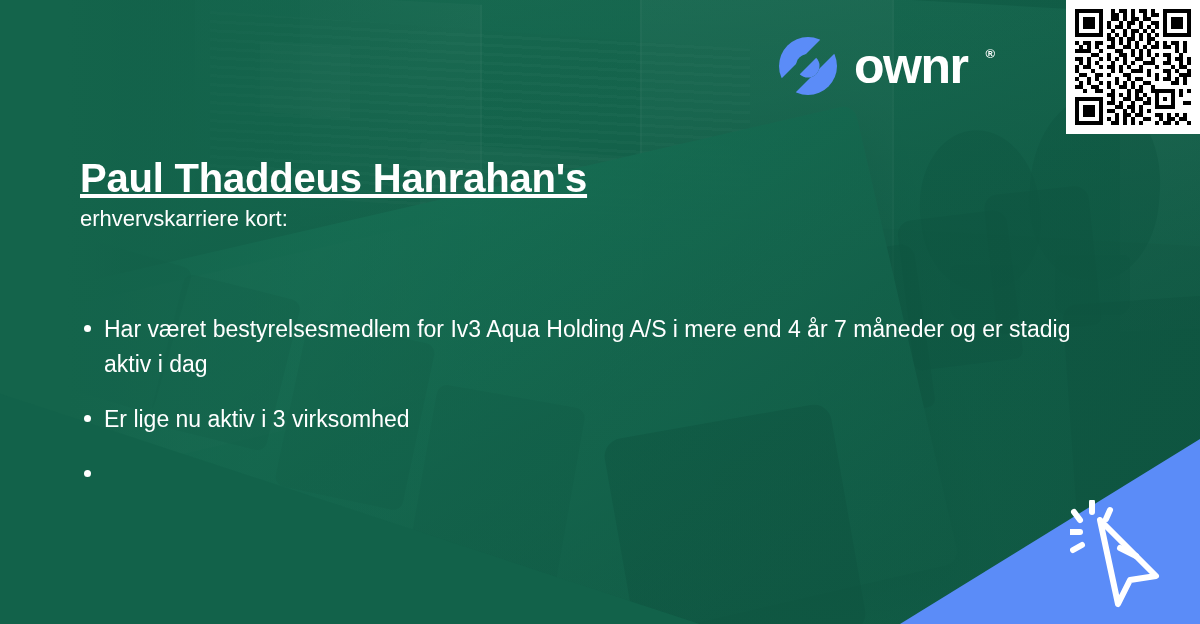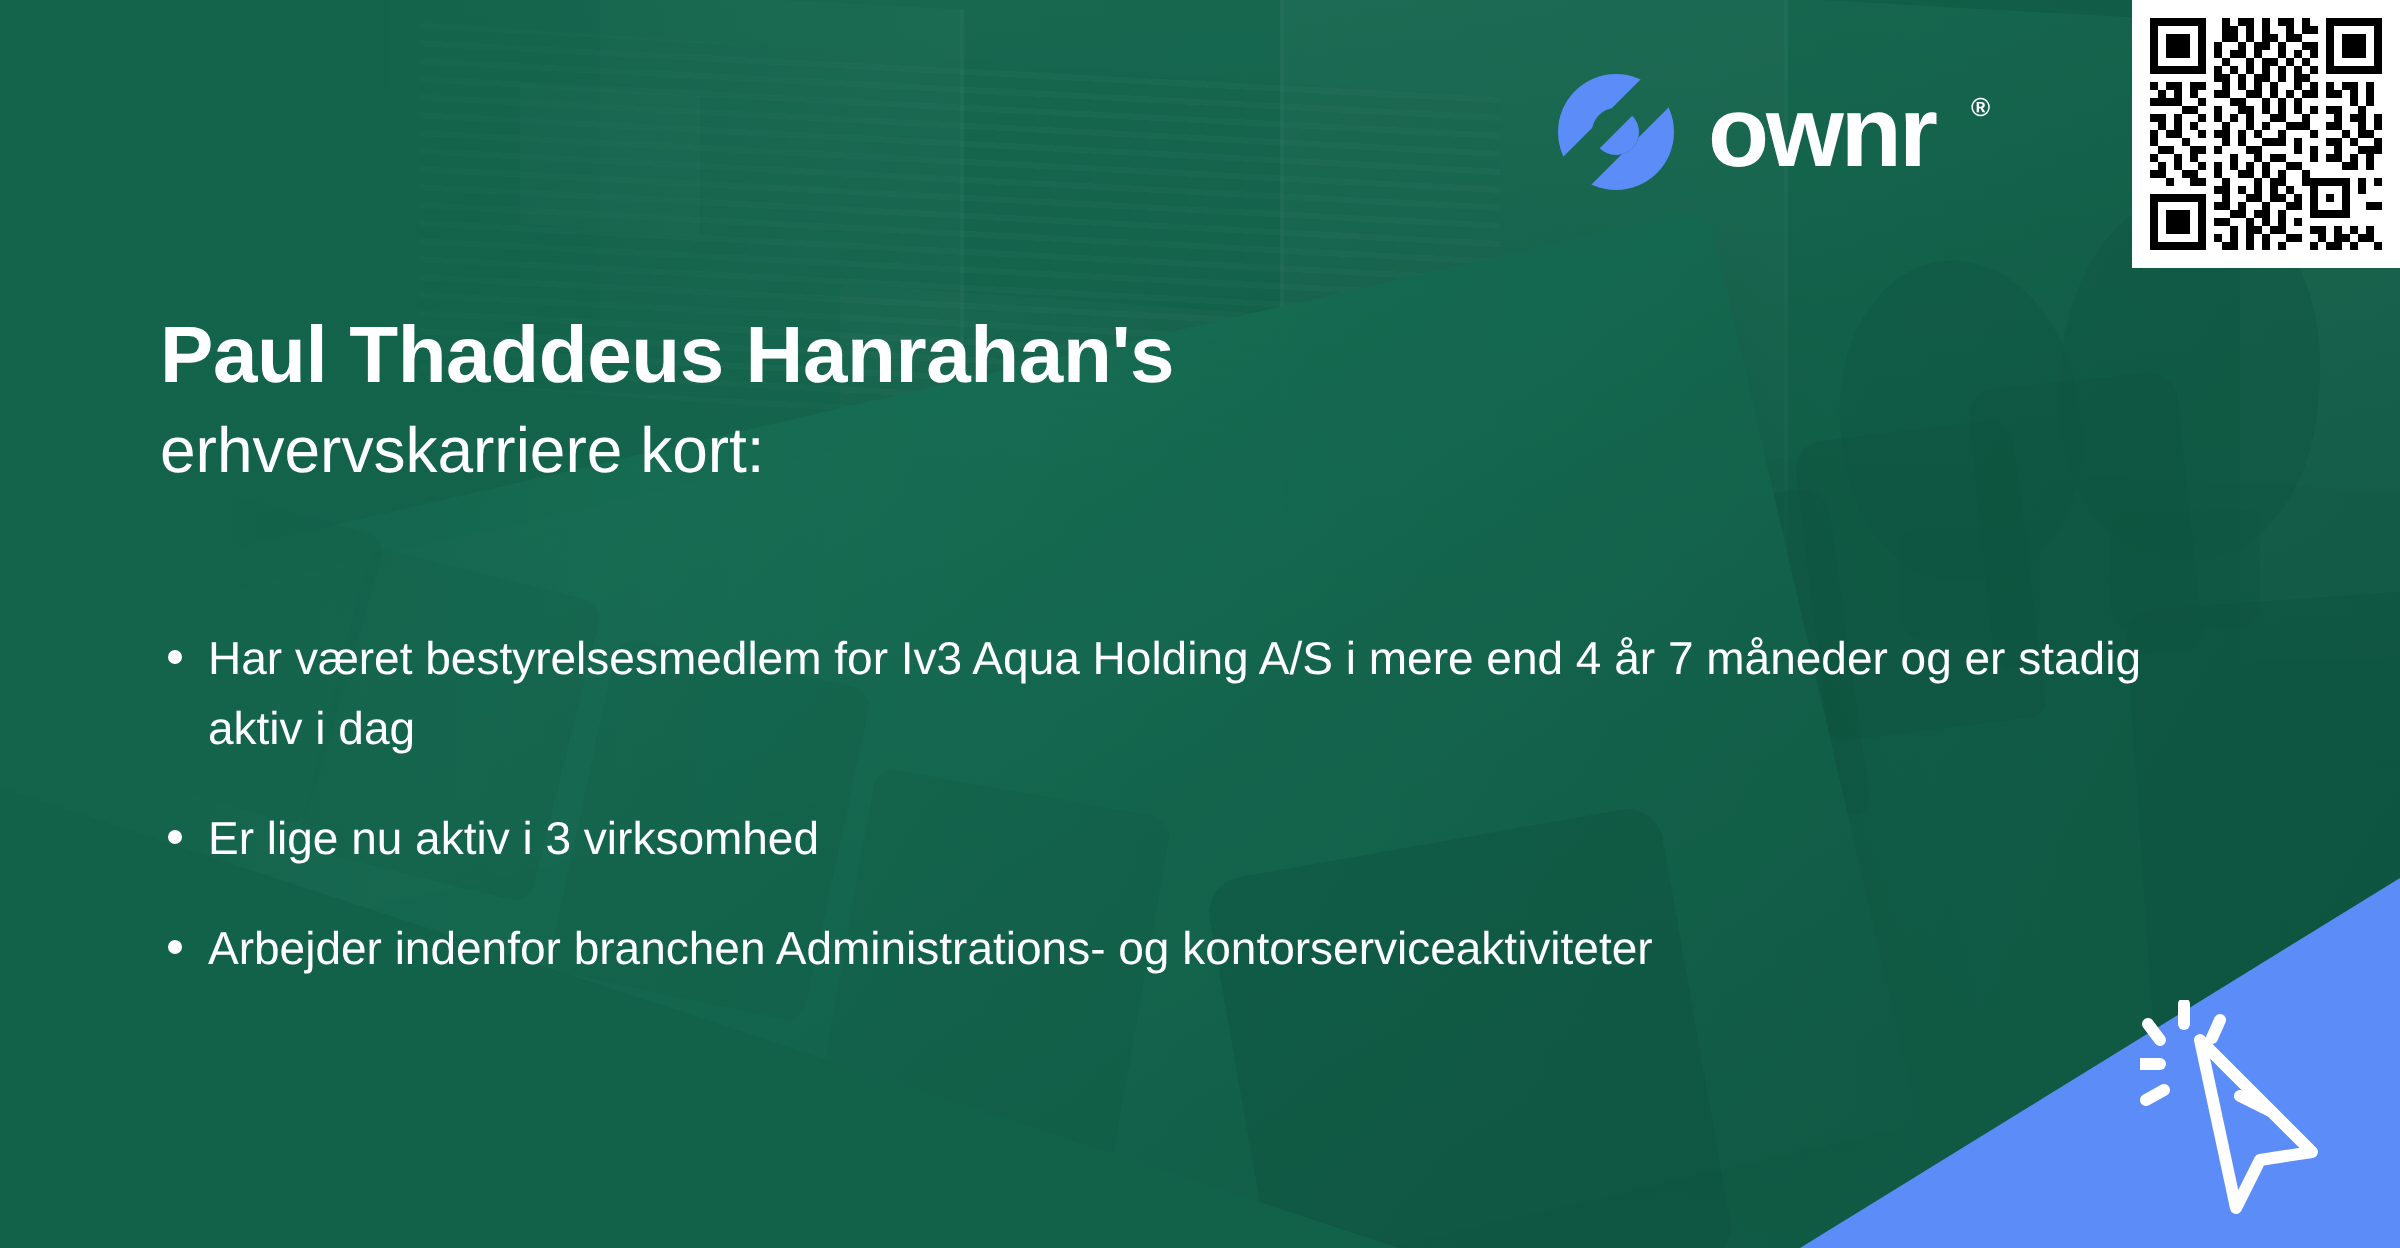--- a/index.html
+++ b/index.html
@@ -157,24 +157,24 @@
     display:flex;align-items:center;justify-content:center;
   }
   .qr{width:116px;height:116px;display:block;}
 
   .headline{
     position:absolute;left:80px;top:155px;
     color:#ffffff;
   }
   .headline .l1{
     font-size:40px;font-weight:bold;line-height:1.18;
-    letter-spacing:-.2px;margin:0 0 4px 0;
+    letter-spacing:-.2px;margin:0 0 4px 0;text-decoration:underline;
   }
   .headline .l2{
-    font-size:32px;font-weight:400;line-height:1.2;margin:0;
+    font-size:22px;font-weight:400;line-height:1.2;margin:0;
   }
 
   .bullets{
     position:absolute;left:80px;top:312px;
     width:1000px;color:#ffffff;
     list-style:none;margin:0;padding:0;
   }
   .bullets li{
     position:relative;
     padding-left:24px;
@@ -491,21 +491,20 @@
       <li>
         <span class="dot"></span>
         <span>Har været bestyrelsesmedlem for Iv3 Aqua Holding A/S i mere end 4 år 7 måneder og er stadig aktiv i dag</span>
       </li>
       <li>
         <span class="dot"></span>
         <span>Er lige nu aktiv i 3 virksomhed</span>
       </li>
       <li>
         <span class="dot"></span>
-        <span>Arbejder indenfor branchen Administrations- og kontorserviceaktiviteter</span>
       </li>
     </ul>
 
     <div class="corner"></div>
     <svg class="cursor" viewBox="0 0 120 110">
       <g fill="none" stroke="#ffffff" stroke-width="6" stroke-linecap="round" stroke-linejoin="round">
         <path d="M30 20 L86 76 L60 80 L48 104 Z"></path>
         <line x1="22" y1="2" x2="22" y2="12"></line>
         <line x1="4" y1="12" x2="10" y2="20"></line>
         <line x1="40" y1="10" x2="36" y2="19"></line>

